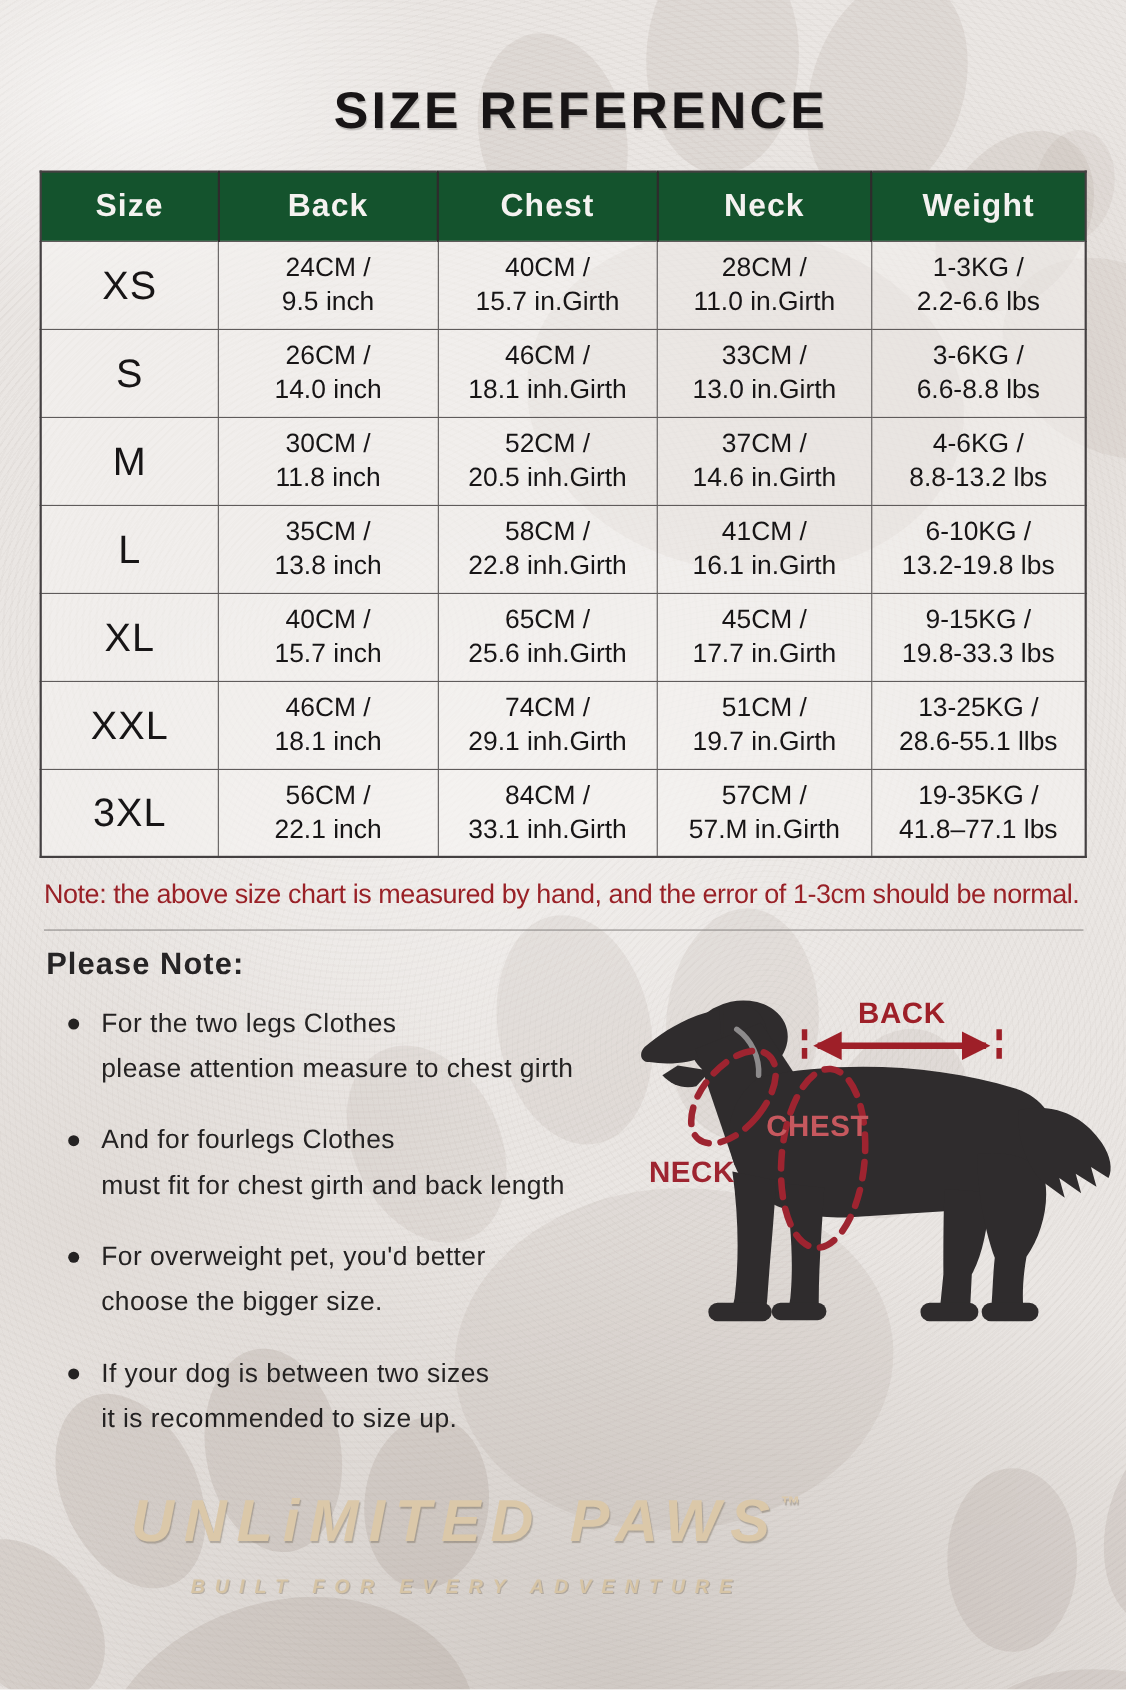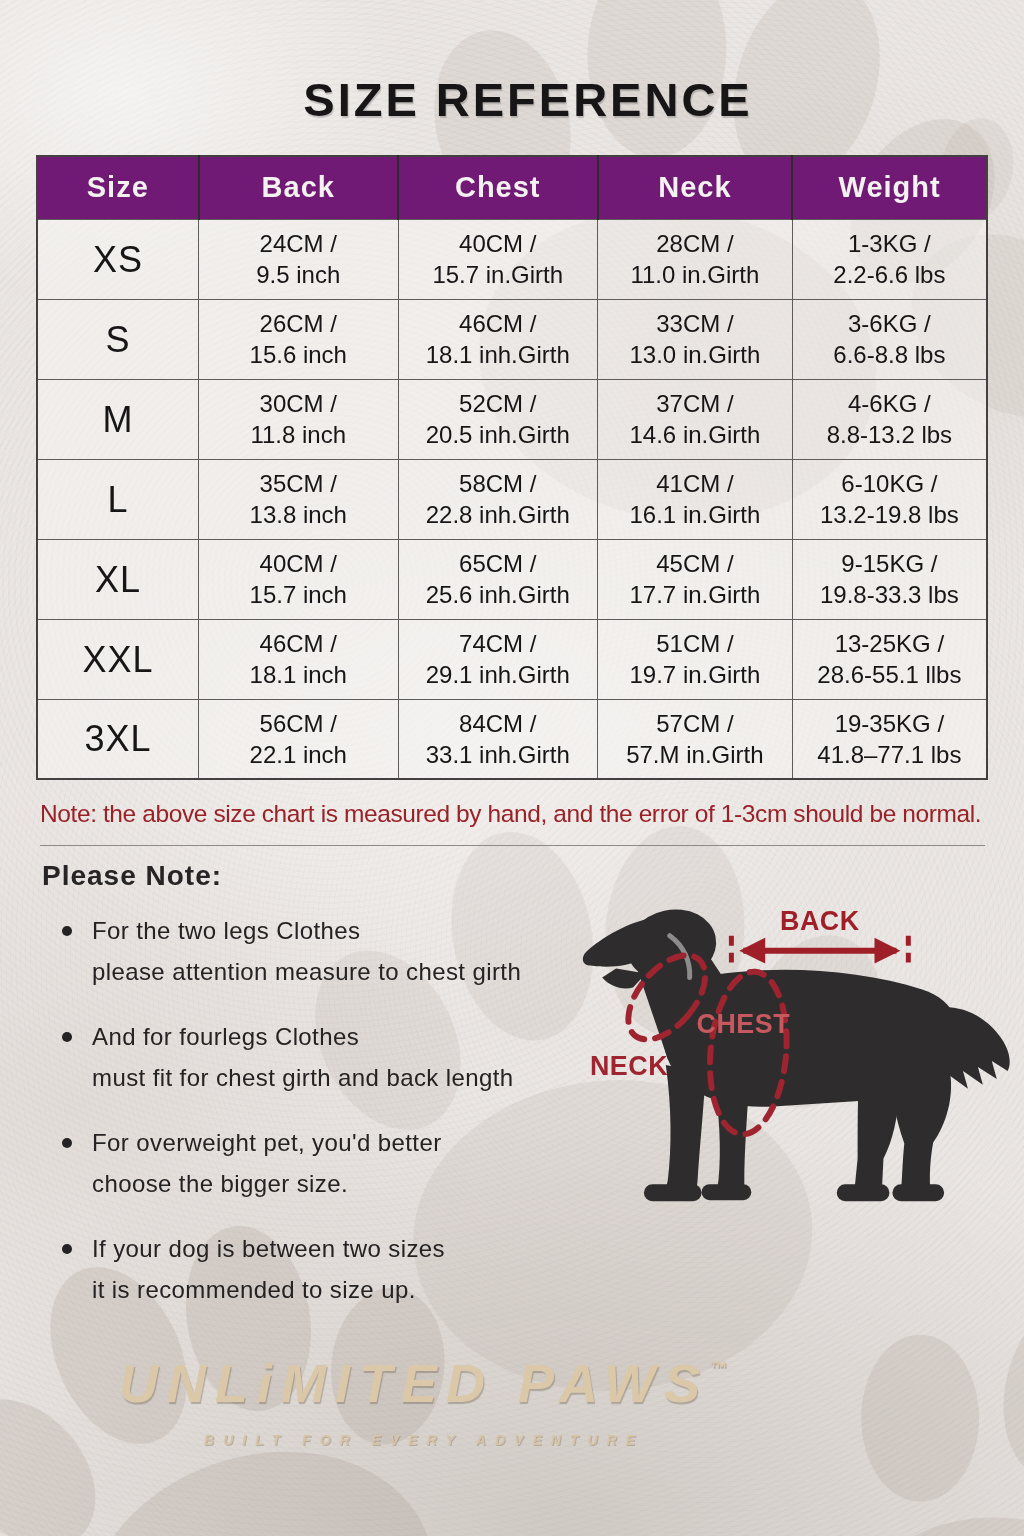--- a/index.html
+++ b/index.html
@@ -30,21 +30,21 @@
     font-size:47px; font-weight:900; letter-spacing:3px; color:#181516;
     text-shadow:1px 2px 1px rgba(0,0,0,.18);
   }
 
   table.size-table{
     position:absolute; left:36px; top:155px; width:952px;
     border-collapse:collapse; table-layout:fixed;
     border:2px solid #444041;
   }
   table.size-table th{
-    background:#701a75; color:#f4f2f0; font-size:29px; font-weight:600;
+    background:#14532d; color:#f4f2f0; font-size:29px; font-weight:600;
     letter-spacing:1px; height:63px; border-right:2px solid #2e2b2c;
   }
   table.size-table th:last-child{ border-right:none; }
   table.size-table td{
     border:1.5px solid #5f5b5b; background:rgba(247,245,243,.52);
     text-align:center; vertical-align:middle; height:80px;
     font-size:24px; color:#171516; line-height:31px;
   }
   table.size-table td.size-cell{ font-size:36px; letter-spacing:1px; }
 
@@ -74,21 +74,21 @@
   .diagram svg{ display:block; width:100%; height:100%; overflow:visible; }
   .lbl{ font-weight:700; letter-spacing:.5px; }
 
   .footer{ position:absolute; left:16px; top:1352px; width:816px; text-align:center;font-style:italic; }
   .brand{
     font-size:54px; font-weight:700; letter-spacing:9px; color:#dbc8a9;
     text-shadow:1px 2px 1px rgba(95,82,64,.35);
   }
   .brand .tm{ font-size:18px; vertical-align:28px; letter-spacing:2px; }
   .tagline{
-    margin-top:18px; font-size:14px; font-weight:700; letter-spacing:9px; color:#d6c4a5;
+    margin-top:18px; font-size:18px; font-weight:700; letter-spacing:9px; color:#d6c4a5;
     text-shadow:1px 1px 0 rgba(95,82,64,.3);
     text-align:center;
   }
 </style>
 </head>
 <body>
 
 <div class="page">
   <div class="texture"></div>
 
@@ -168,21 +168,21 @@
           </td>
           <td>
             <div>1-3KG /</div>
             <div>2.2-6.6 lbs</div>
           </td>
         </tr>
         <tr>
           <td class="size-cell">S</td>
           <td>
             <div>26CM /</div>
-            <div>15.6 inch</div>
+            <div>14.0 inch</div>
           </td>
           <td>
             <div>46CM /</div>
             <div>18.1 inh.Girth</div>
           </td>
           <td>
             <div>33CM /</div>
             <div>13.0 in.Girth</div>
           </td>
           <td>

